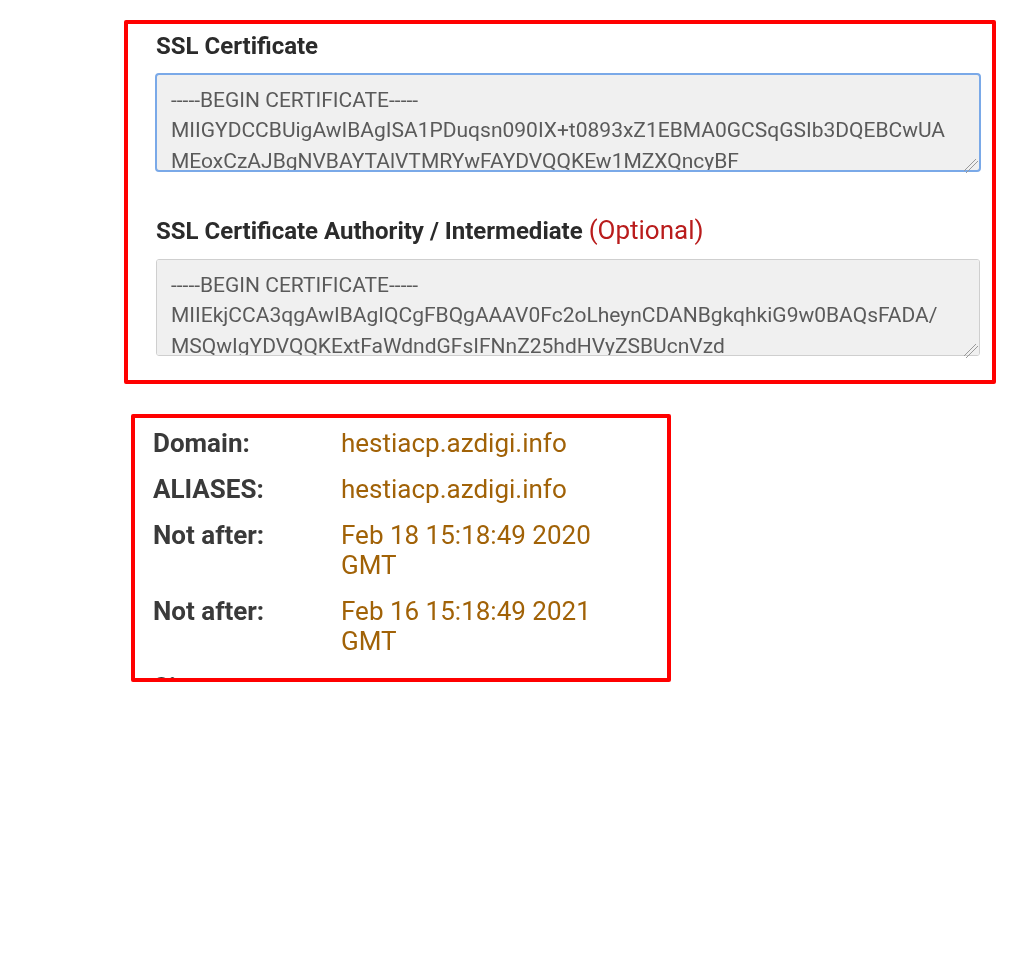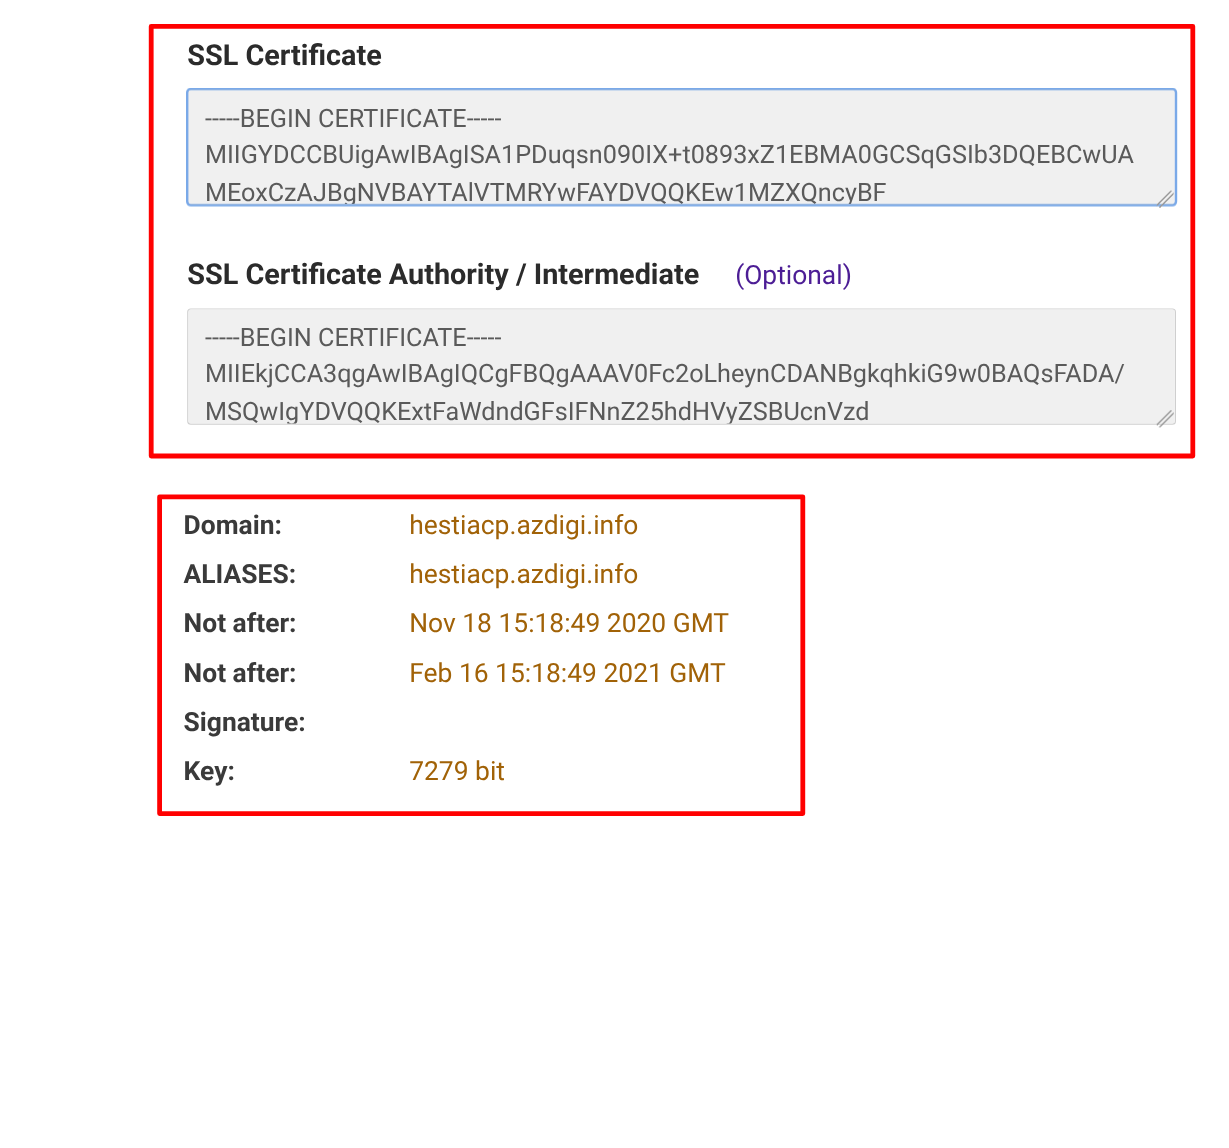--- a/index.html
+++ b/index.html
@@ -32,23 +32,23 @@
       margin-bottom: 8px;
     }
     .section-label {
       font-size: 24px;
       font-weight: 700;
       color: #2b2b2b;
       margin-bottom: 14px;
     }
     .optional {
       font-weight: 400;
-      color: #4c1d95;
-      margin-left: 24px;
-      font-size: 22px;
+      color: #b91c1c;
+      margin-left: 0;
+      font-size: 26px;
     }
     .textarea-wrap {
       position: relative;
     }
     textarea.cert-input {
       width: 100%;
       height: 97px;
       background: #f0f0f0;
       border: 1px solid #cfcfcf;
       border-radius: 3px;
@@ -95,21 +95,21 @@
       margin: 0 353px 0 131px;
       padding: 10px 16px 0 18px;
       border-radius: 2px;
       height: 268px;
       overflow: hidden;
     }
     .info-row {
       display: flex;
       align-items: baseline;
       margin-bottom: 16px;
-      font-size: 22px;
+      font-size: 26px;
     }
     .info-label {
       font-weight: 700;
       color: #3a3a3a;
       width: 188px;
       flex: 0 0 188px;
     }
     .info-value {
       color: #a16207;
       font-weight: 400;
@@ -152,21 +152,21 @@
     <div class="info-row">
       <div class="info-label">Domain:</div>
       <div class="info-value">hestiacp.azdigi.info</div>
     </div>
     <div class="info-row">
       <div class="info-label">ALIASES:</div>
       <div class="info-value">hestiacp.azdigi.info</div>
     </div>
     <div class="info-row">
       <div class="info-label">Not after:</div>
-      <div class="info-value">Nov 18 15:18:49 2020 GMT</div>
+      <div class="info-value">Feb 18 15:18:49 2020 GMT</div>
     </div>
     <div class="info-row">
       <div class="info-label">Not after:</div>
       <div class="info-value">Feb 16 15:18:49 2021 GMT</div>
     </div>
     <div class="info-row">
       <div class="info-label">Signature:</div>
     </div>
     <div class="info-row">
       <div class="info-label">Key:</div>

